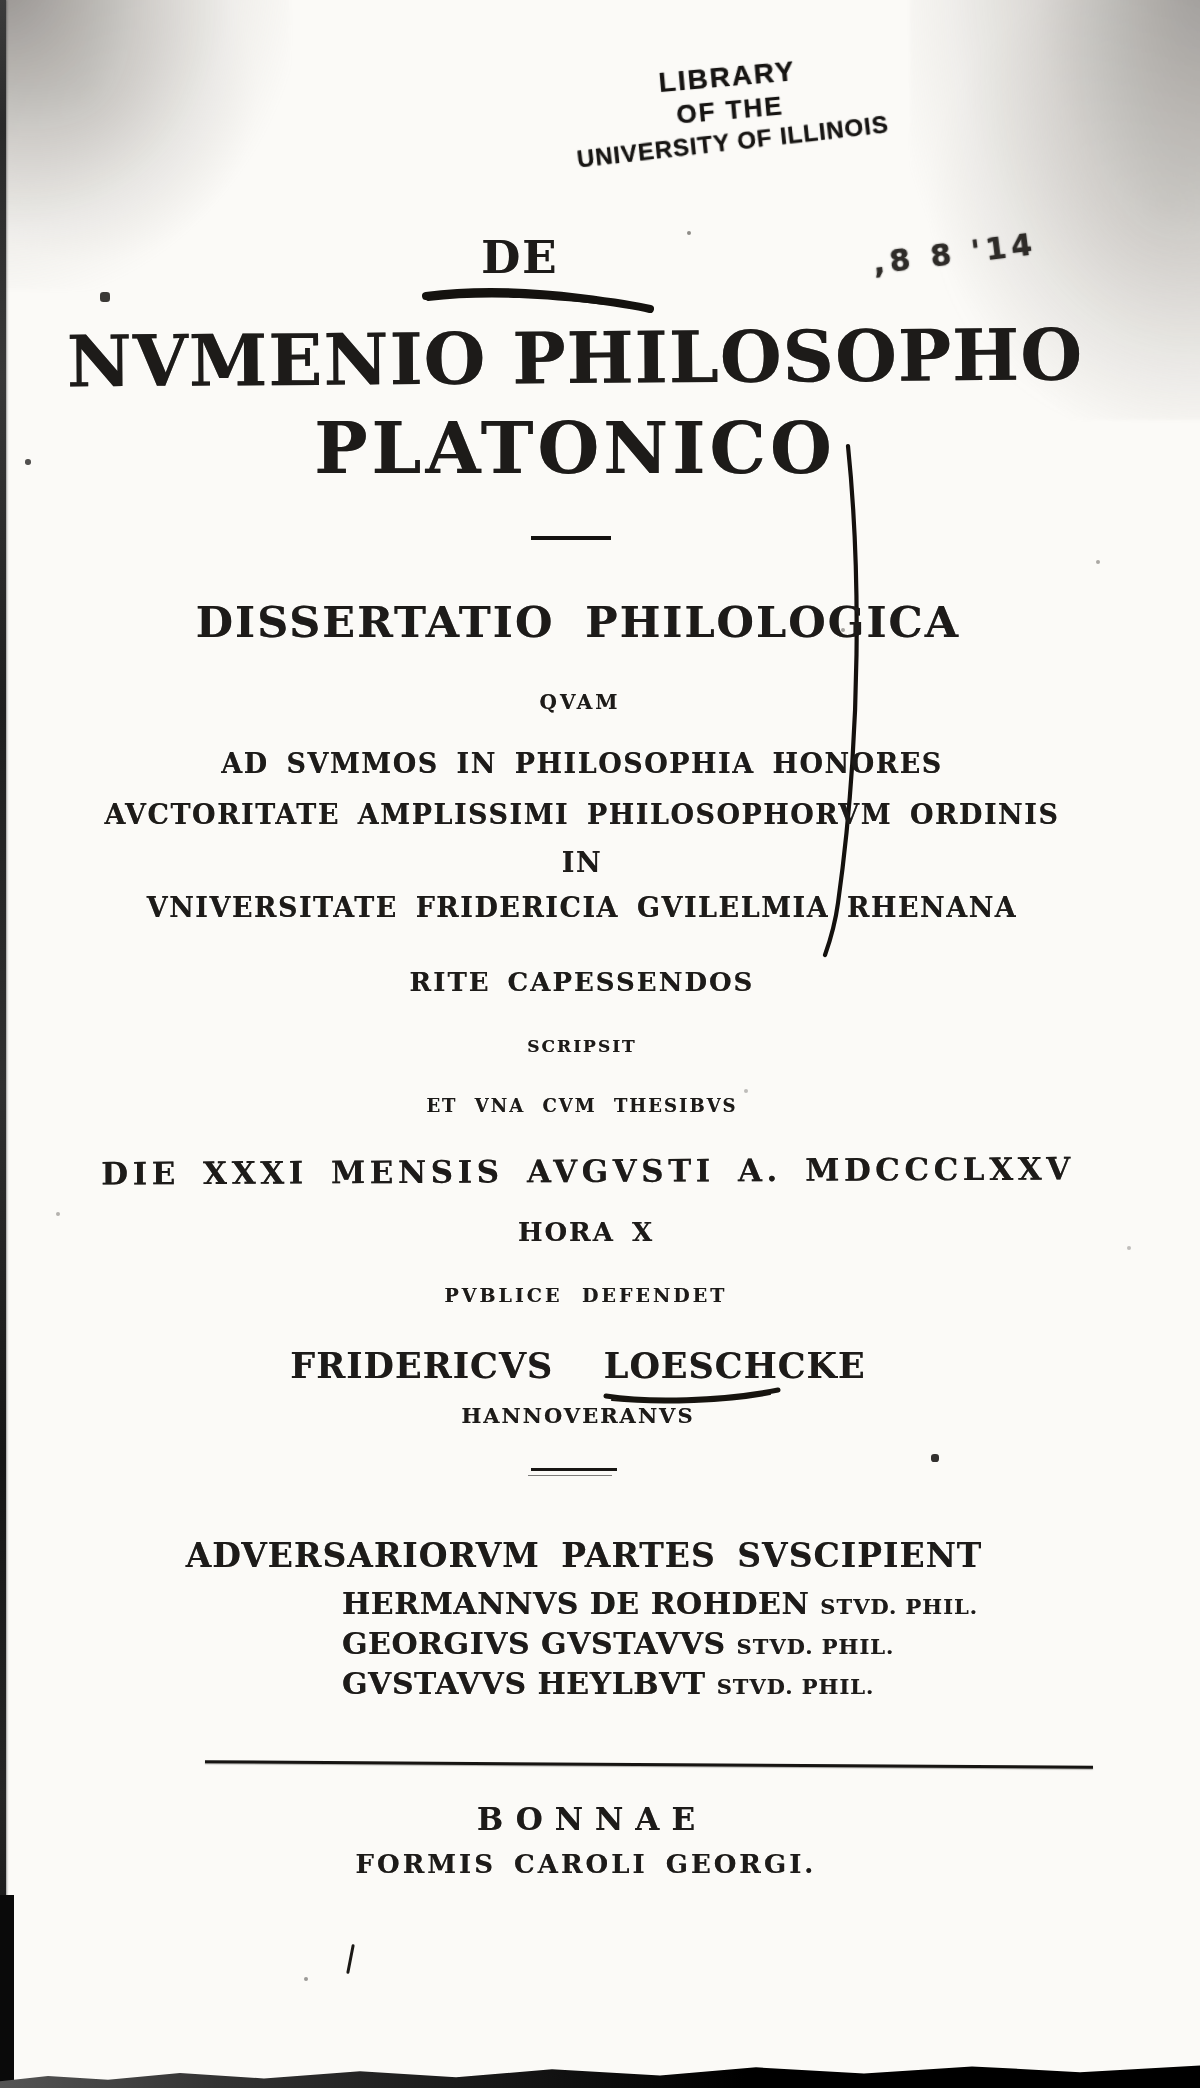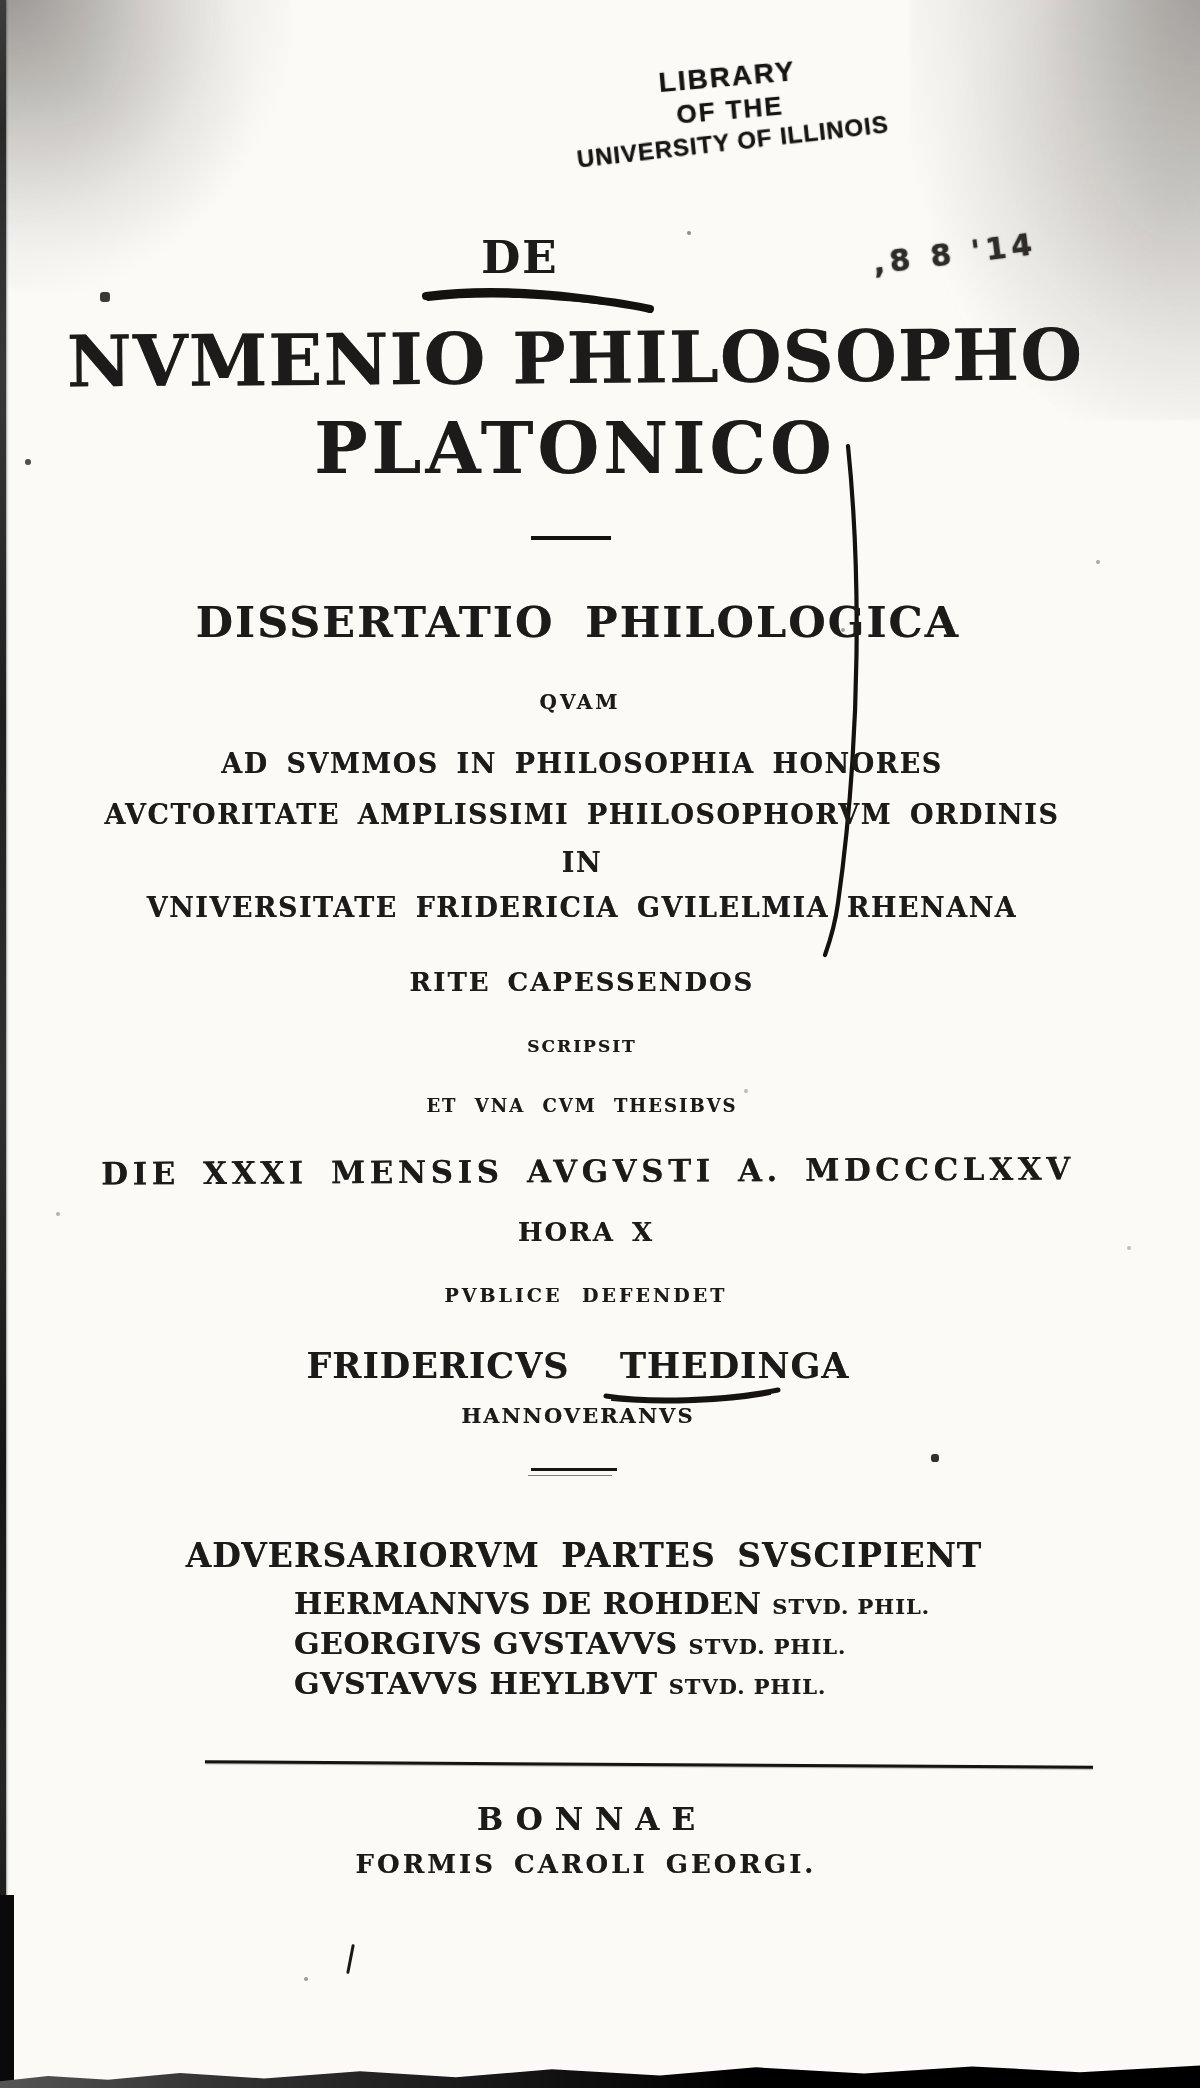--- a/index.html
+++ b/index.html
@@ -76,21 +76,21 @@
   #thesibus{top:1095px;font-size:18px;font-weight:700;letter-spacing:2px;word-spacing:9px;transform:translateX(-18px);}
   #date-line{top:1153px;font-size:31px;font-weight:800;letter-spacing:4.5px;word-spacing:8px;transform:translateX(-12px) rotate(-.3deg);white-space:nowrap;}
   #hora{top:1217px;font-size:26px;font-weight:600;letter-spacing:2px;word-spacing:6px;transform:translateX(-14px);}
   #defendet{top:1284px;font-size:19px;font-weight:700;letter-spacing:3px;word-spacing:10px;transform:translateX(-14px);}
   #author{top:1345px;font-size:35px;font-weight:700;letter-spacing:1px;word-spacing:12px;transform:translateX(-22px);white-space:nowrap;}
   #thedinga-underline{left:600px;top:1387px;}
   #origin{top:1403px;font-size:21px;font-weight:700;letter-spacing:2px;transform:translateX(-22px);}
   #rule-divider{left:531px;top:1468px;width:86px;height:3px;background:#181614;box-shadow:-4px 6px 0 -1px rgba(40,38,36,.6);}
   #adversarii{top:1536px;font-size:33px;font-weight:600;letter-spacing:1px;word-spacing:9px;transform:translateX(-16px);white-space:nowrap;}
   #opponents{left:294px;top:1586px;width:700px;text-align:left;}
-  .opp-row{height:40px;font-size:30px;font-weight:600;letter-spacing:.5px;white-space:nowrap;}
+  .opp-row{height:40px;font-size:30px;font-weight:600;letter-spacing:.5px;white-space:nowrap;margin-left:48px;}
   .opp-degree{font-size:21px;font-weight:700;letter-spacing:1px;}
   #rule-long{left:205px;top:1763px;width:888px;height:3px;background:#161412;transform:rotate(.35deg);box-shadow:0 1px 1px rgba(30,28,26,.35);}
   #place{top:1801px;font-size:31px;font-weight:600;letter-spacing:12px;transform:translateX(-8px);}
   #printer{top:1849px;font-size:26px;font-weight:700;letter-spacing:3px;word-spacing:6px;transform:translateX(-14px);}
   svg{display:block;}
 </style>
 </head>
 <body>
 
 <div id="page">
@@ -139,21 +139,21 @@
   <div class="abs center ink honores" id="hon-4">VNIVERSITATE FRIDERICIA GVILELMIA RHENANA</div>
 
   <div class="abs center ink" id="rite">RITE CAPESSENDOS</div>
   <div class="abs center ink" id="scripsit">SCRIPSIT</div>
   <div class="abs center ink" id="thesibus">ET VNA CVM THESIBVS</div>
 
   <div class="abs center ink" id="date-line">DIE XXXI MENSIS AVGVSTI A. MDCCCLXXV</div>
   <div class="abs center ink" id="hora">HORA X</div>
   <div class="abs center ink" id="defendet">PVBLICE DEFENDET</div>
 
-  <div class="abs center ink" id="author"><span>FRIDERICVS</span>&nbsp; <span>THEDINGA</span></div>
+  <div class="abs center ink" id="author"><span>FRIDERICVS</span>&nbsp; <span>LOESCHCKE</span></div>
   <div class="abs" id="thedinga-underline">
     <svg width="185" height="20" viewBox="0 0 185 20">
       <path d="M6 9 C50 16, 120 14, 178 3" fill="none" stroke="#17140f" stroke-width="5" stroke-linecap="round"></path>
       <path d="M12 13 C60 18, 130 15, 170 7" fill="none" stroke="#17140f" stroke-width="2.2" stroke-linecap="round"></path>
     </svg>
   </div>
   <div class="abs center ink" id="origin">HANNOVERANVS</div>
 
   <div class="abs" id="rule-divider"></div>
 

